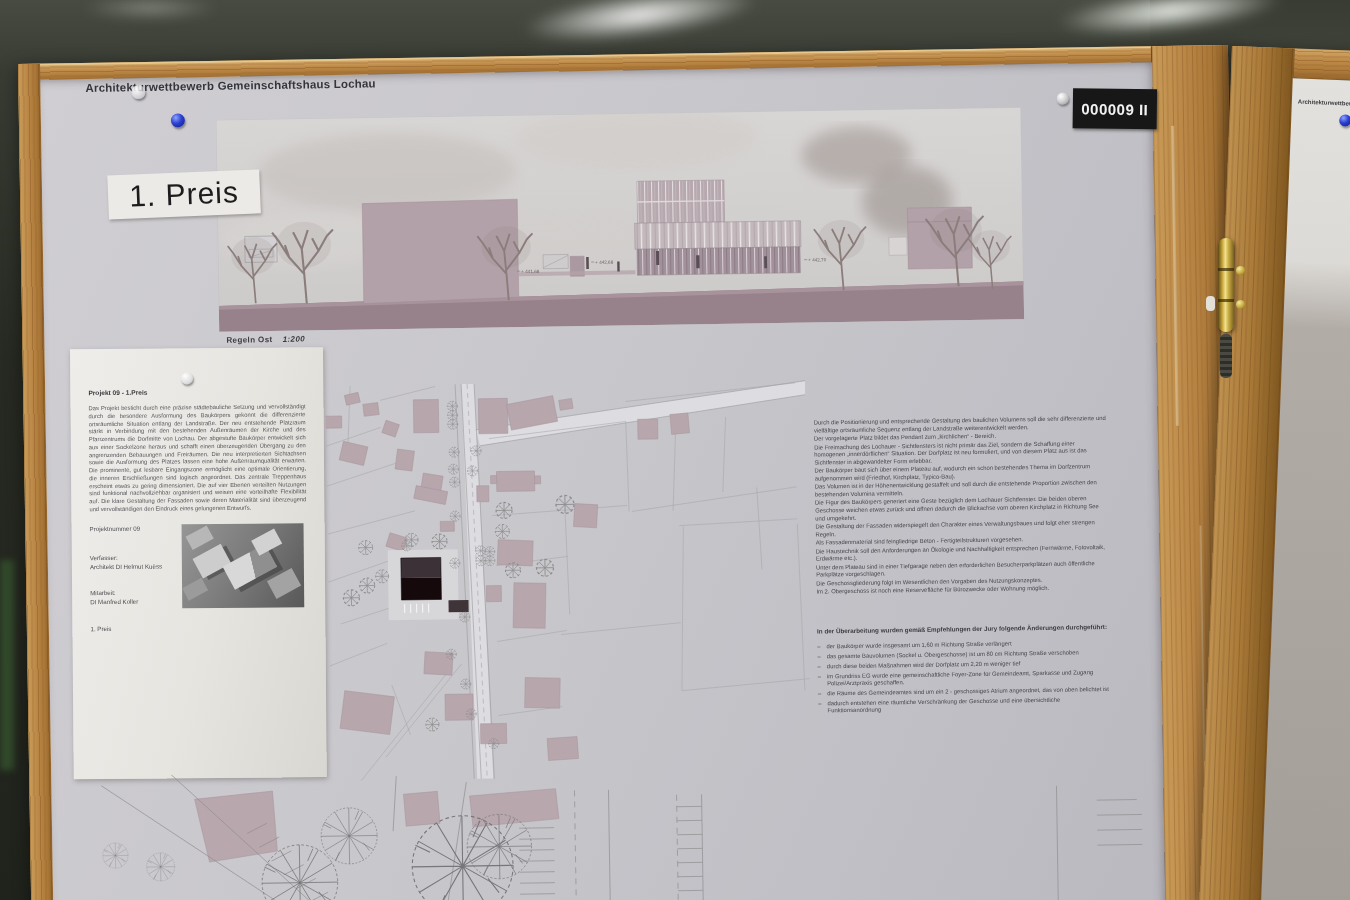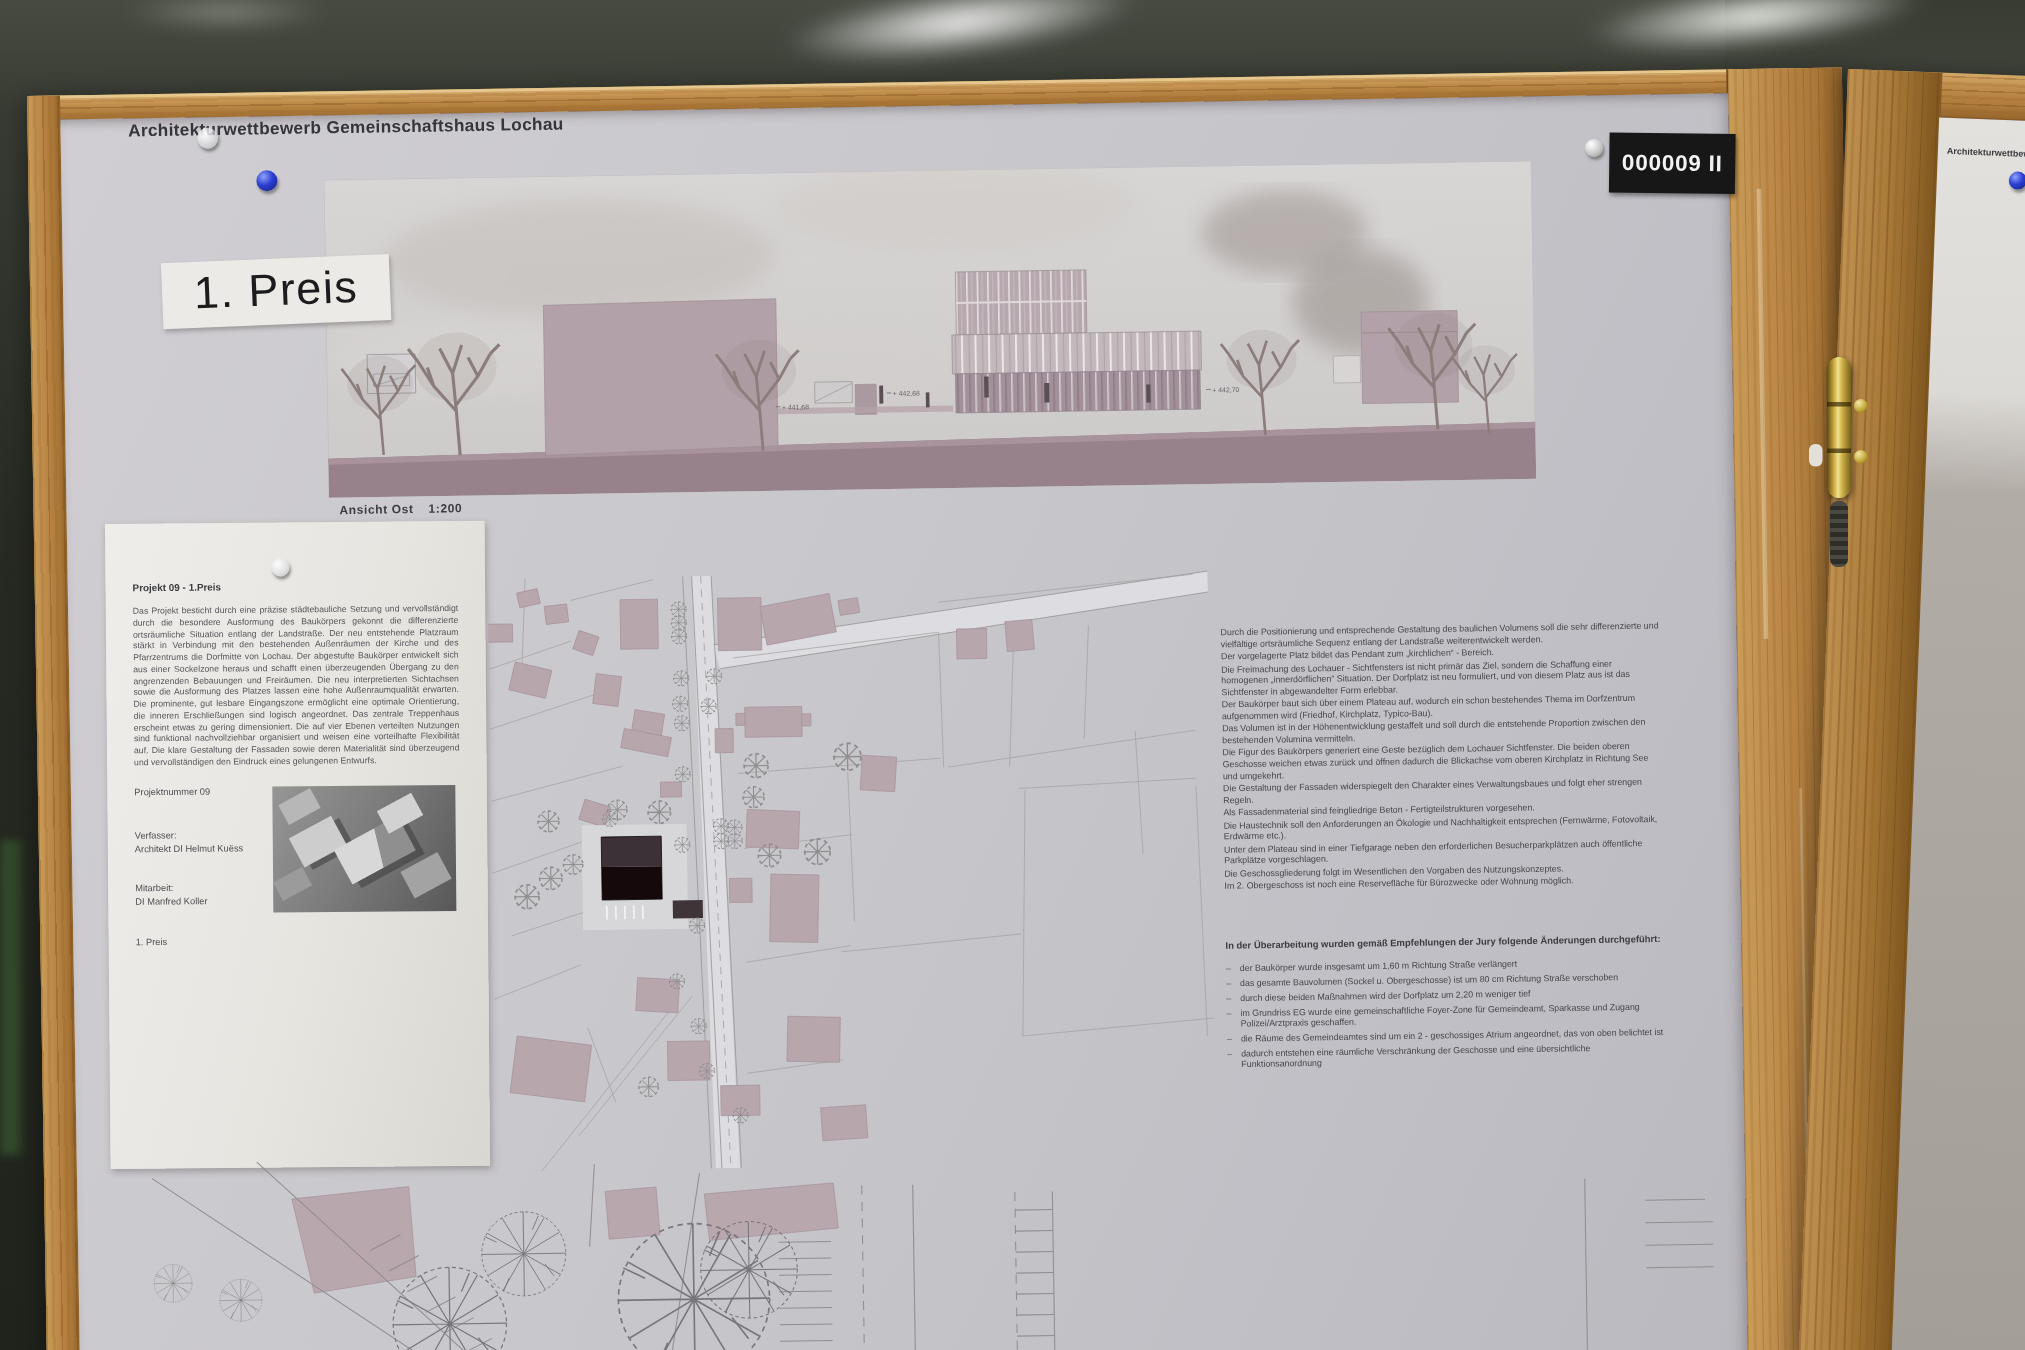--- a/index.html
+++ b/index.html
@@ -52,21 +52,21 @@
   .entry-badge{width:84px;height:40px;background:#171717;transform:rotate(1.6deg);
     display:flex;align-items:center;justify-content:center;color:#f2f2f2;
     font-size:15px;font-weight:bold;letter-spacing:.5px;box-shadow:1px 2px 3px rgba(0,0,0,.4);}
 
   .pin{border-radius:50%;box-shadow:1px 2px 2px rgba(40,40,40,.45);}
   .pin-blue{width:14px;height:14px;background:radial-gradient(circle at 35% 30%,#8fa2ff 0%,#2a3fd0 45%,#101d7a 100%);}
   .pin-clear{width:14px;height:14px;background:radial-gradient(circle at 35% 30%,rgba(255,255,255,.95),rgba(215,215,220,.55) 60%,rgba(150,150,155,.5));}
   .pin-silver{width:12px;height:12px;background:radial-gradient(circle at 35% 30%,#ffffff,#c9c9c9 55%,#8e8e8e);}
 
   .elev-caption{font-size:8px;font-weight:bold;color:#3c3c42;letter-spacing:.4px;}
-  .elev-caption .scale{margin-left:10px;}
+  .elev-caption .scale{margin-left:10px;font-style:italic;}
 
   
   .jury-sheet{width:253px;height:430px;background:linear-gradient(105deg,#efedea 0%,#e7e5e0 55%,#d9d7d2 100%);
     transform:rotate(.4deg);box-shadow:1px 2px 5px rgba(70,60,60,.35);color:#4c4c50;}
   .jury-inner{position:absolute;left:18px;right:18px;top:40px;}
   .jury-heading{font-size:6.6px;font-weight:bold;color:#3a3a3e;margin-bottom:9px;}
   .jury-body{font-size:5.8px;line-height:1.34;text-align:justify;color:#55555a;}
   .jury-meta{font-size:6.2px;color:#4e4e53;line-height:1.3;}
   .model-photo{left:110px;top:176px;width:122px;height:84px;overflow:hidden;
     background:linear-gradient(120deg,#969696 0%,#7d7d7d 45%,#585858 100%);}
@@ -215,21 +215,21 @@
 
     <g font-size="4.6" fill="#6b6268" font-family="Liberation Sans, sans-serif">
       <text x="303" y="158">+ 441,68</text>
       <text x="377" y="150">+ 442,68</text>
       <text x="590" y="151">+ 442,70</text>
       <path d="M299 156 l3 0 M373 148 l3 0 M586 149 l3 0" stroke="#6b6268" stroke-width="0.5"></path>
     </g>
   </svg>
 
   <div class="abs elev-caption" style="left:204px;top:275px;">
-    <span>Ansicht Ost</span><span class="scale">1:200</span>
+    <span>Regeln Ost</span><span class="scale">1:200</span>
   </div>
 
   <div class="abs jury-sheet" style="left:46px;top:287px;">
     <div class="jury-inner">
       <div class="jury-heading">Projekt 09 - 1.Preis</div>
       <div class="jury-body">Das Projekt besticht durch eine präzise städtebauliche Setzung und vervollständigt durch die besondere Ausformung des Baukörpers gekonnt die differenzierte ortsräumliche Situation entlang der Landstraße. Der neu entstehende Platzraum stärkt in Verbindung mit den bestehenden Außenräumen der Kirche und des Pfarrzentrums die Dorfmitte von Lochau. Der abgestufte Baukörper entwickelt sich aus einer Sockelzone heraus und schafft einen überzeugenden Übergang zu den angrenzenden Bebauungen und Freiräumen. Die neu interpretierten Sichtachsen sowie die Ausformung des Platzes lassen eine hohe Außenraumqualität erwarten. Die prominente, gut lesbare Eingangszone ermöglicht eine optimale Orientierung, die inneren Erschließungen sind logisch angeordnet. Das zentrale Treppenhaus erscheint etwas zu gering dimensioniert. Die auf vier Ebenen verteilten Nutzungen sind funktional nachvollziehbar organisiert und weisen eine vorteilhafte Flexibilität auf. Die klare Gestaltung der Fassaden sowie deren Materialität sind überzeugend und vervollständigen den Eindruck eines gelungenen Entwurfs.</div>
     </div>
     <div class="abs jury-meta" style="left:18px;top:176px;">Projektnummer 09</div>
     <div class="abs jury-meta" style="left:18px;top:205px;">Verfasser:</div>
     <div class="abs jury-meta" style="left:18px;top:214px;">Architekt DI Helmut Kuëss</div>

